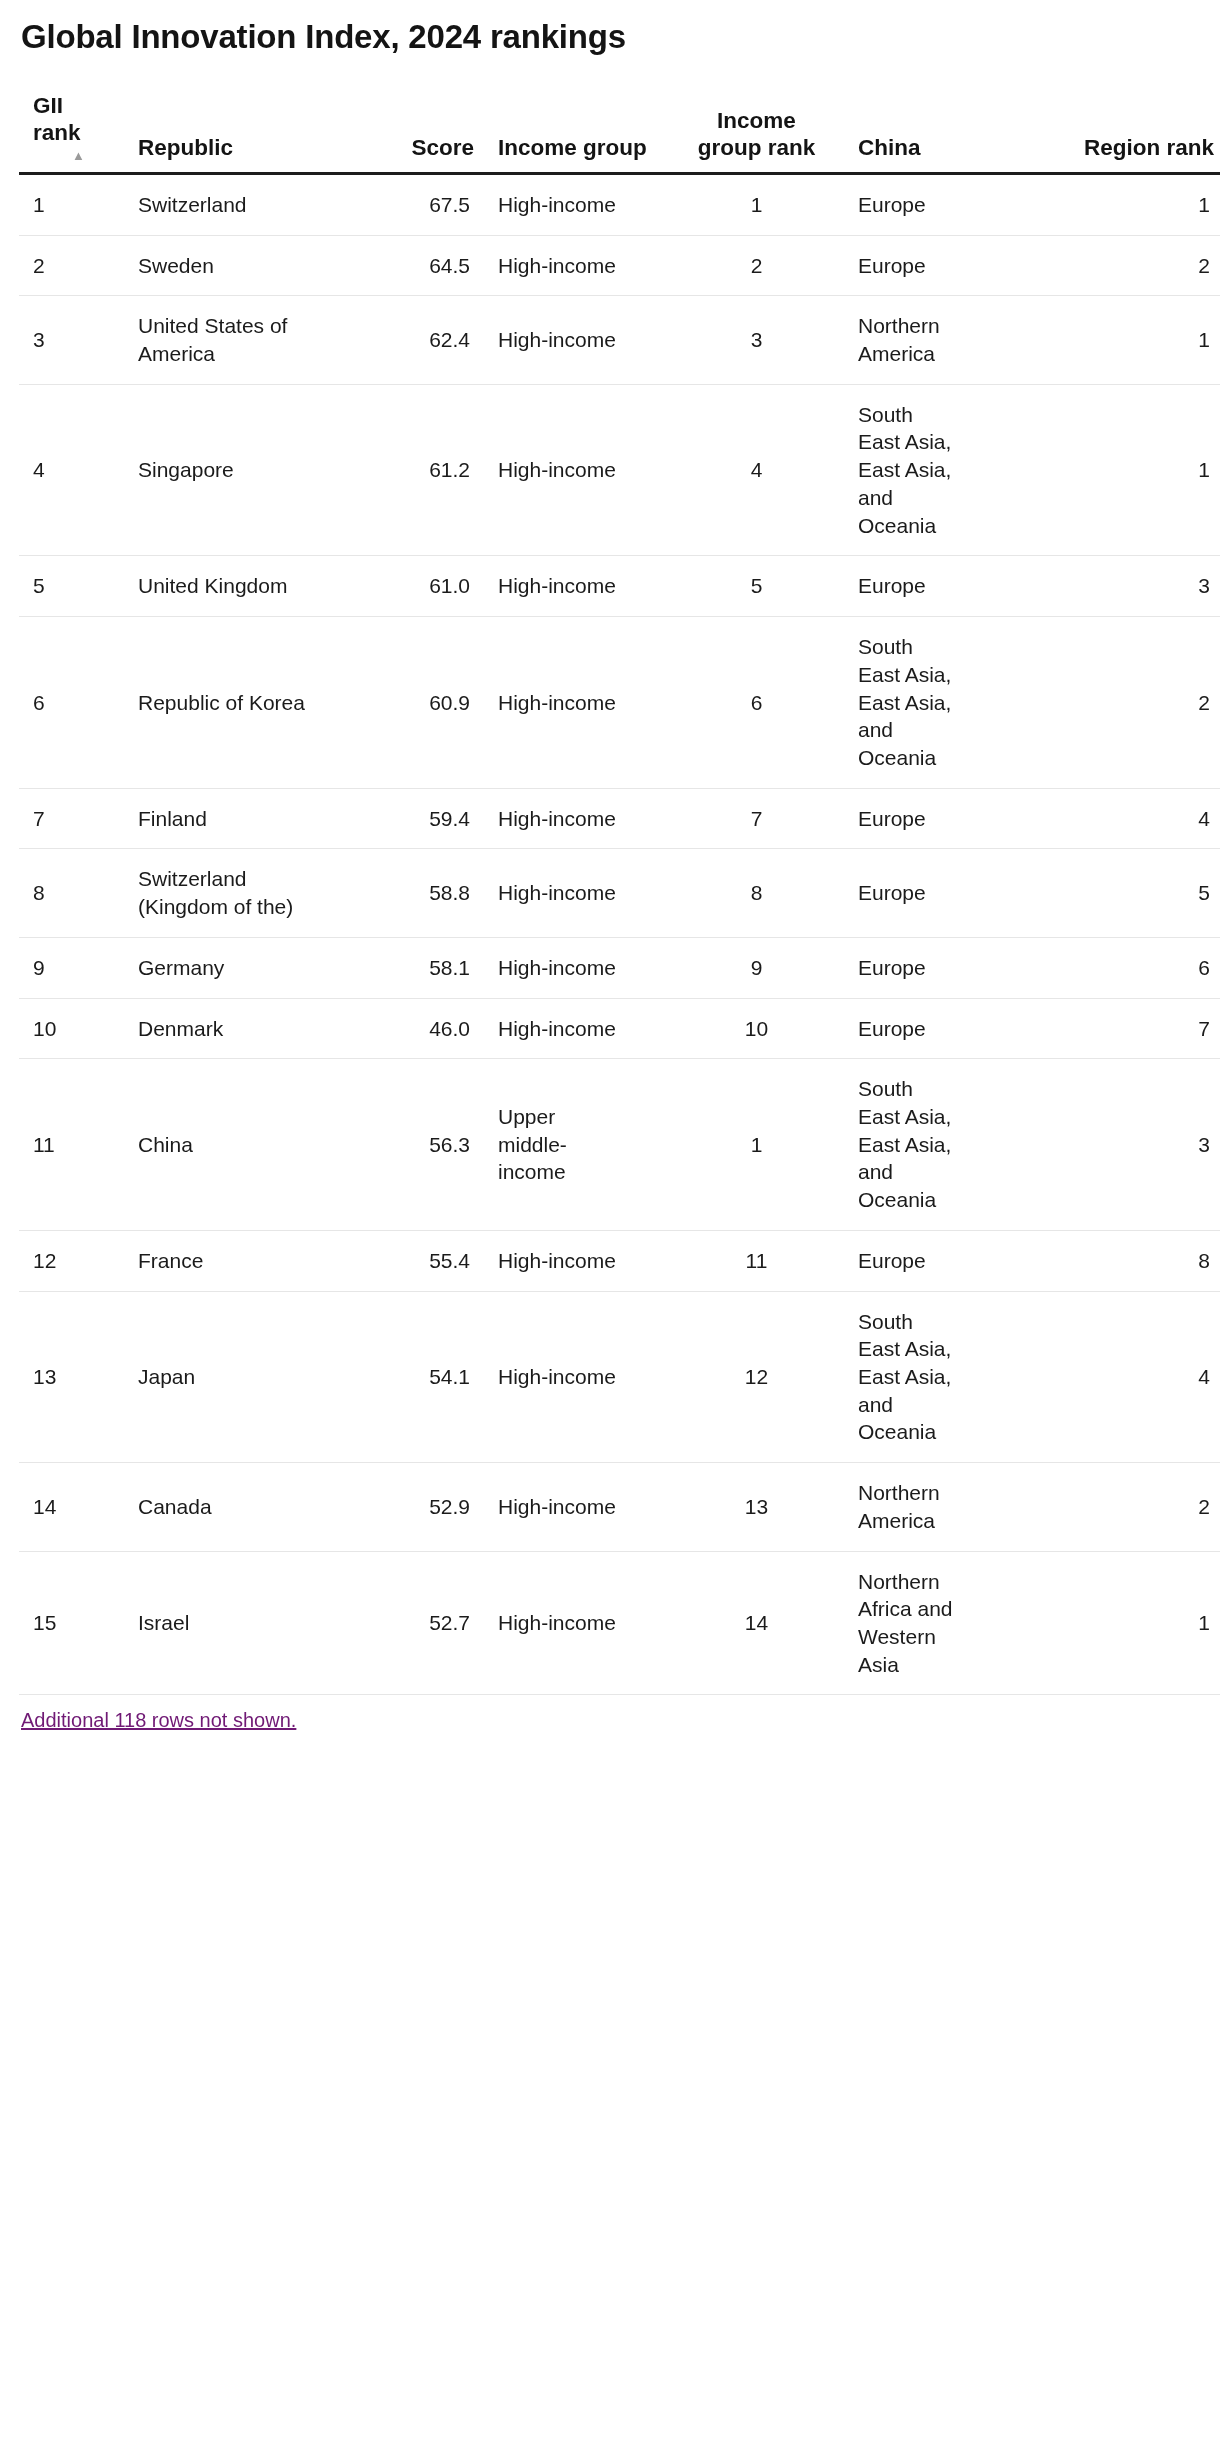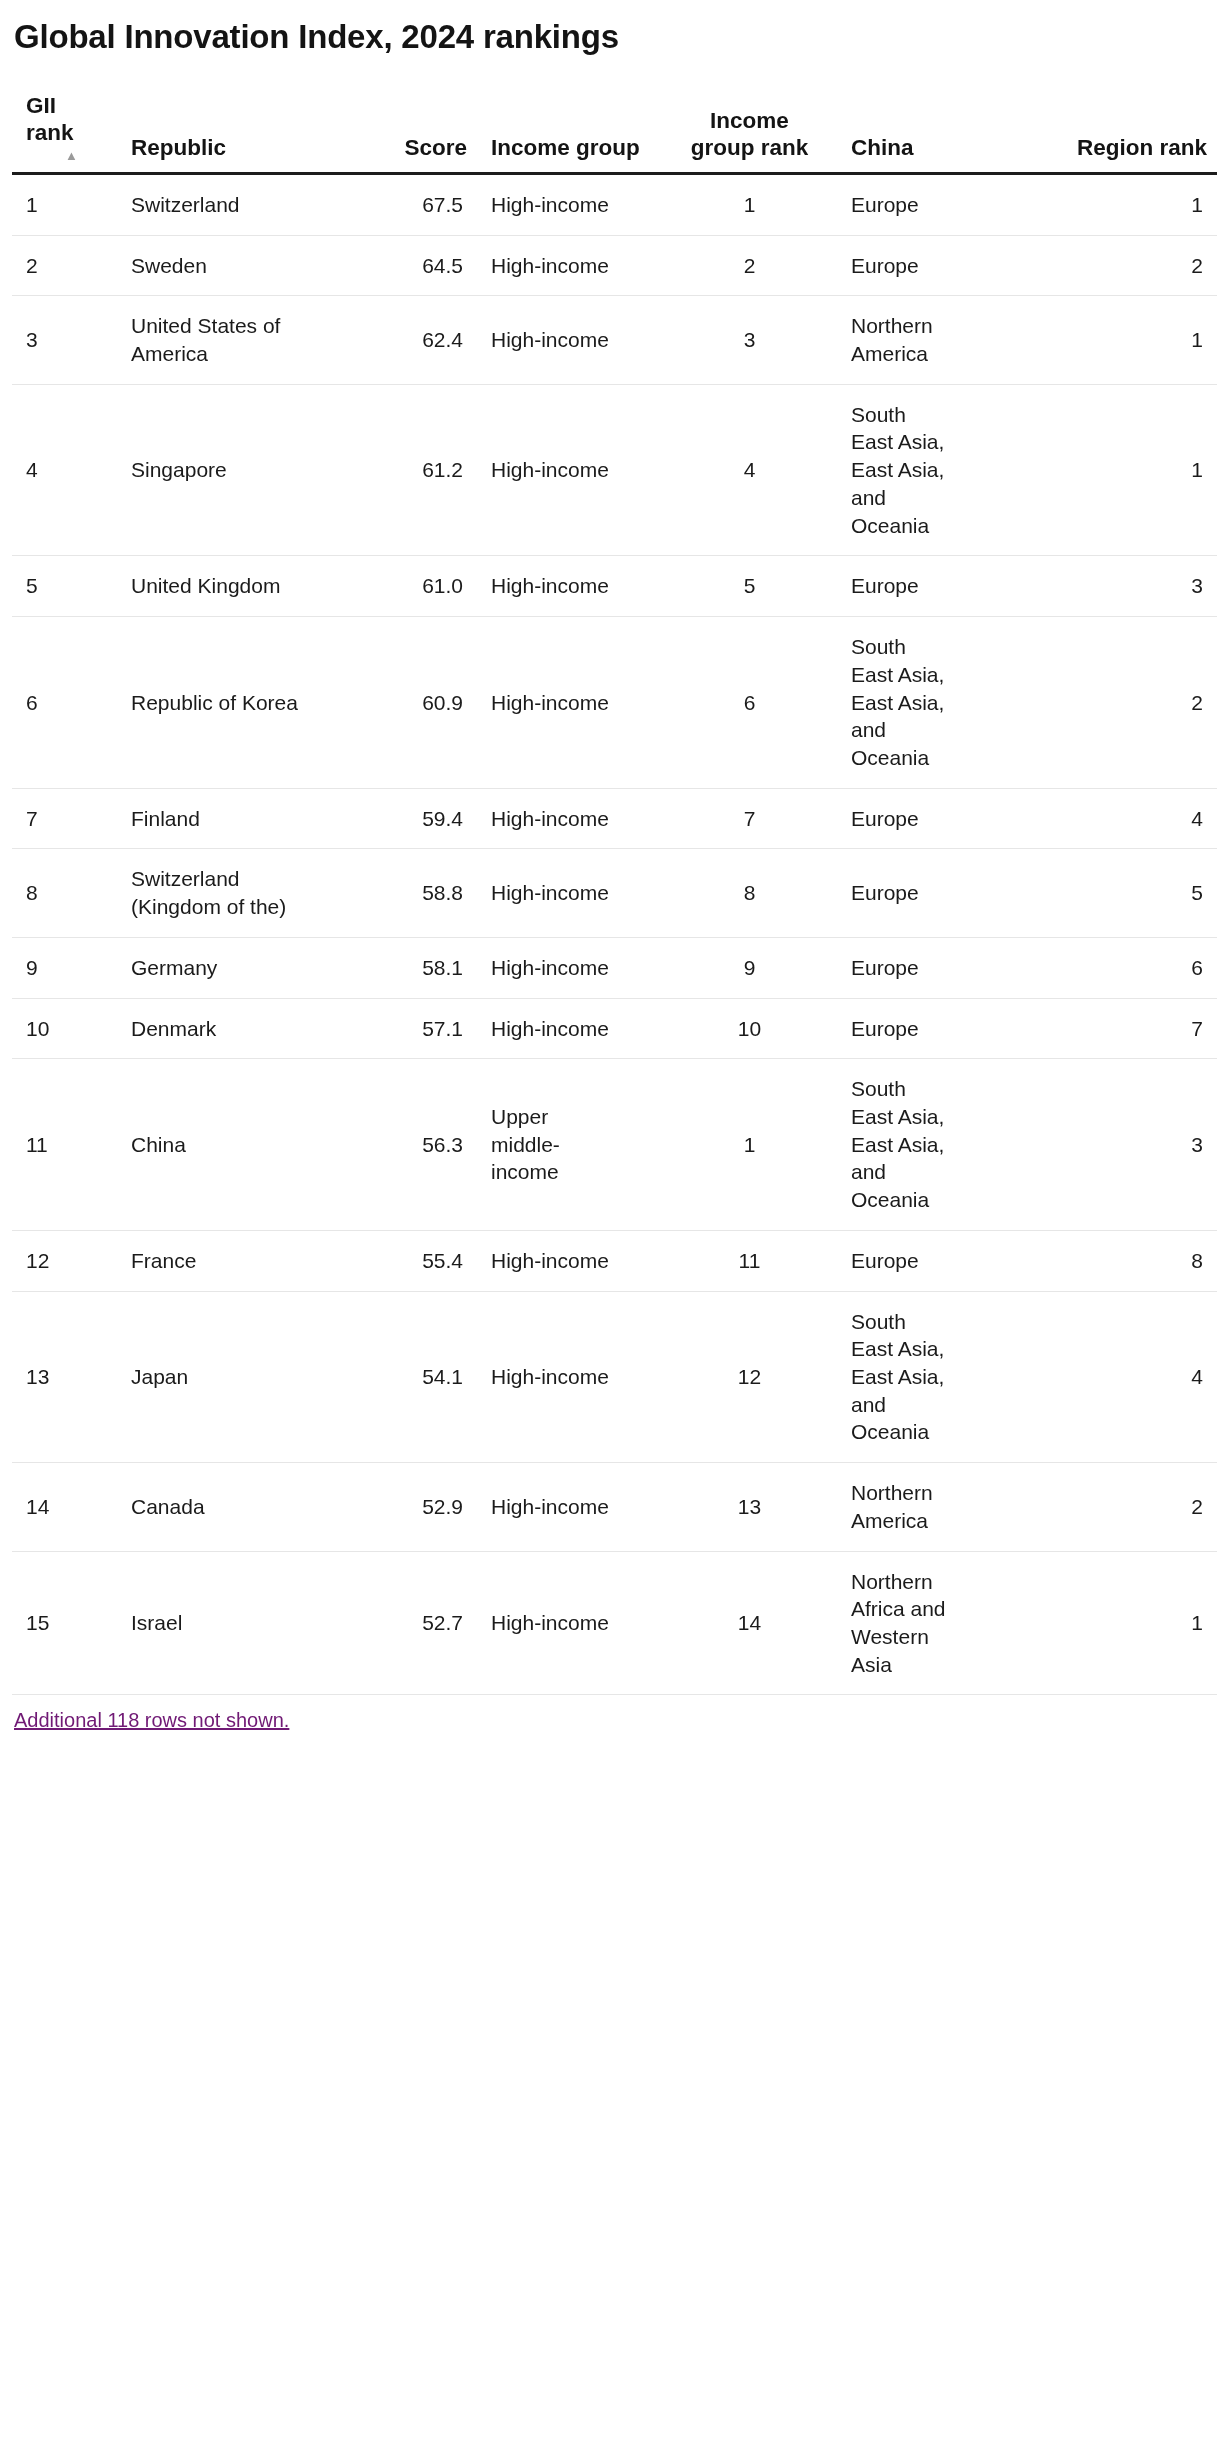--- a/index.html
+++ b/index.html
@@ -9,21 +9,21 @@
   }
   body {
     width: 1220px;
     font-family: "Liberation Sans", sans-serif;
     color: #111111;
     -webkit-font-smoothing: antialiased;
   }
   .page {
     width: 1220px;
     box-sizing: border-box;
-    padding: 0 0 0 0;
+    padding: 0 0 0 7px;
   }
   .title {
     font-size: 33px;
     font-weight: bold;
     color: #141414;
     padding: 18px 0 0 14px;
     letter-spacing: -0.2px;
   }
   .table-wrap {
     padding: 0 0 0 0;
@@ -280,21 +280,21 @@
           <td class="al-l">
               <span class="cell-narrow-region">Europe</span>
             </td>
           <td class="al-r">6</td>
         </tr>
         <tr>
           <td class="al-l">10</td>
           <td class="al-l">
               <span class="cell-econ">Denmark</span>
             </td>
-          <td class="al-r">57.1</td>
+          <td class="al-r">46.0</td>
           <td class="al-l">
               <span class="cell-narrow">High-income</span>
             </td>
           <td class="al-c">10</td>
           <td class="al-l">
               <span class="cell-narrow-region">Europe</span>
             </td>
           <td class="al-r">7</td>
         </tr>
         <tr>

